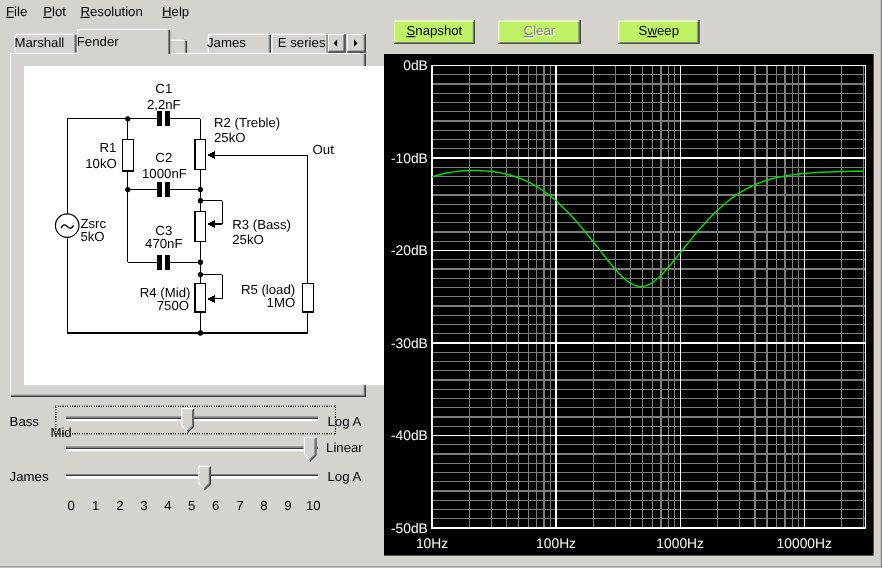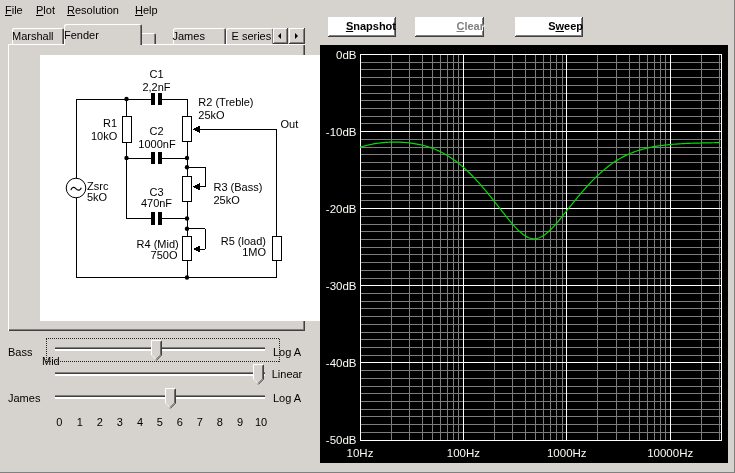--- a/index.html
+++ b/index.html
@@ -1,22 +1,22 @@
 <!DOCTYPE html>
 <html><head><meta charset="utf-8"><style>
 * { margin:0; padding:0; box-sizing:border-box; }
 body { width:735px; height:473px; background:#d6d3ce; font-family:"Liberation Sans",sans-serif; font-size:11px; color:#000; position:relative; overflow:hidden; }
 .abs { position:absolute; }
 .menu span { position:absolute; top:4px; }
 u { text-decoration:underline; text-underline-offset:1px; }
 .tab { position:absolute; background:#d6d3ce; border-radius:2px 2px 0 0;
   box-shadow: inset 1px 1px 0 #fff, inset -1px 0 0 #404040, inset -2px 0 0 #808080;
   text-align:left; }
-.btn { position:absolute; background:#ffffff; text-align:right; padding-top:3px;
-  box-shadow: inset -1px -1px 0 #404040, inset 1px 1px 0 #fff, inset -2px -2px 0 #808080; font-weight: bold; }
+.btn { position:absolute; background:#bef264; text-align:center; padding-top:3px;
+  box-shadow: inset -1px -1px 0 #404040, inset 1px 1px 0 #fff, inset -2px -2px 0 #808080; }
 .track { position:absolute; height:4px; left:55px; width:210px;
   background:linear-gradient(#808080 0 25%, #404040 25% 50%, #fff 50% 100%); }
 .thumb { position:absolute; width:12px; height:22px; }
 .focus { background-image:
   repeating-linear-gradient(90deg,#222 0 1px,transparent 1px 2px),
   repeating-linear-gradient(90deg,#222 0 1px,transparent 1px 2px),
   repeating-linear-gradient(0deg,#222 0 1px,transparent 1px 2px),
   repeating-linear-gradient(0deg,#222 0 1px,transparent 1px 2px);
   background-size:100% 1px,100% 1px,1px 100%,1px 100%;
   background-position:0 0,0 100%,0 0,100% 0; background-repeat:no-repeat; }
@@ -37,21 +37,21 @@
 <div class="tab" style="left:225.5px; top:28px; width:48px; height:16px; line-height:15px; padding-top:1px; overflow:hidden; text-indent:6px;">E series</div>
 <div class="abs" style="left:8px; top:44px; width:296.5px; height:286.5px; background:#d6d3ce;
   box-shadow: inset 1px 1px 0 #fff, inset -1px -1px 0 #404040, inset -2px -2px 0 #808080;"></div>
 <div class="tab" style="left:64px; top:24px; width:78px; height:21px; line-height:20px; padding-top:1px; z-index:3;">Fender</div>
 <div class="arrbtn" style="left:273px; top:28px; width:15px;">
     <div class="tri-l"></div>
   </div>
 <div class="arrbtn" style="left:289px; top:28px; width:15.5px;">
     <div class="tri-r"></div>
   </div>
-<div class="abs" style="left:20px; top:55px; width:318px; height:266px; background:#fff;margin-left:20px;"><svg id="circ" width="276" height="265" viewBox="0 0 276 265">
+<div class="abs" style="left:20px; top:55px; width:318px; height:266px; background:#fff;"><svg id="circ" width="276" height="265" viewBox="0 0 276 265">
 <g stroke="#000" stroke-width="1" shape-rendering="crispEdges">
         <line x1="36" y1="44" x2="111" y2="44"></line>
         <line x1="121" y1="44" x2="147" y2="44"></line>
         <line x1="36" y1="44" x2="36" y2="123.5"></line>
         <line x1="36" y1="142.5" x2="36" y2="222.5"></line>
         <line x1="36" y1="222.5" x2="236.5" y2="222.5"></line>
         <line x1="86.5" y1="44" x2="86.5" y2="61"></line>
         <line x1="86.5" y1="87.5" x2="86.5" y2="163.5"></line>
         <line x1="86.5" y1="103" x2="111" y2="103"></line>
         <line x1="121" y1="103" x2="147" y2="103"></line>

